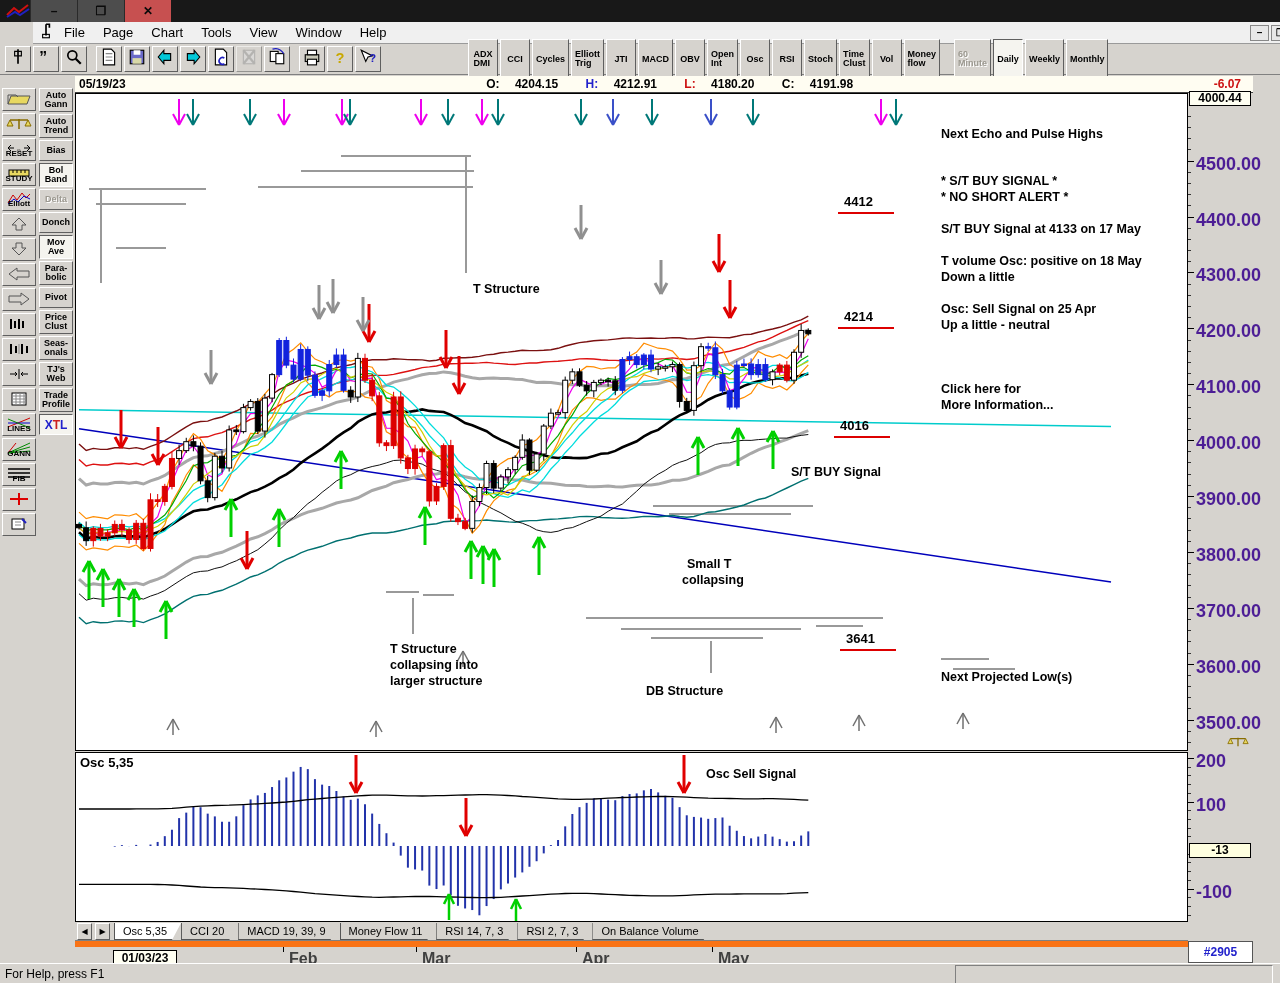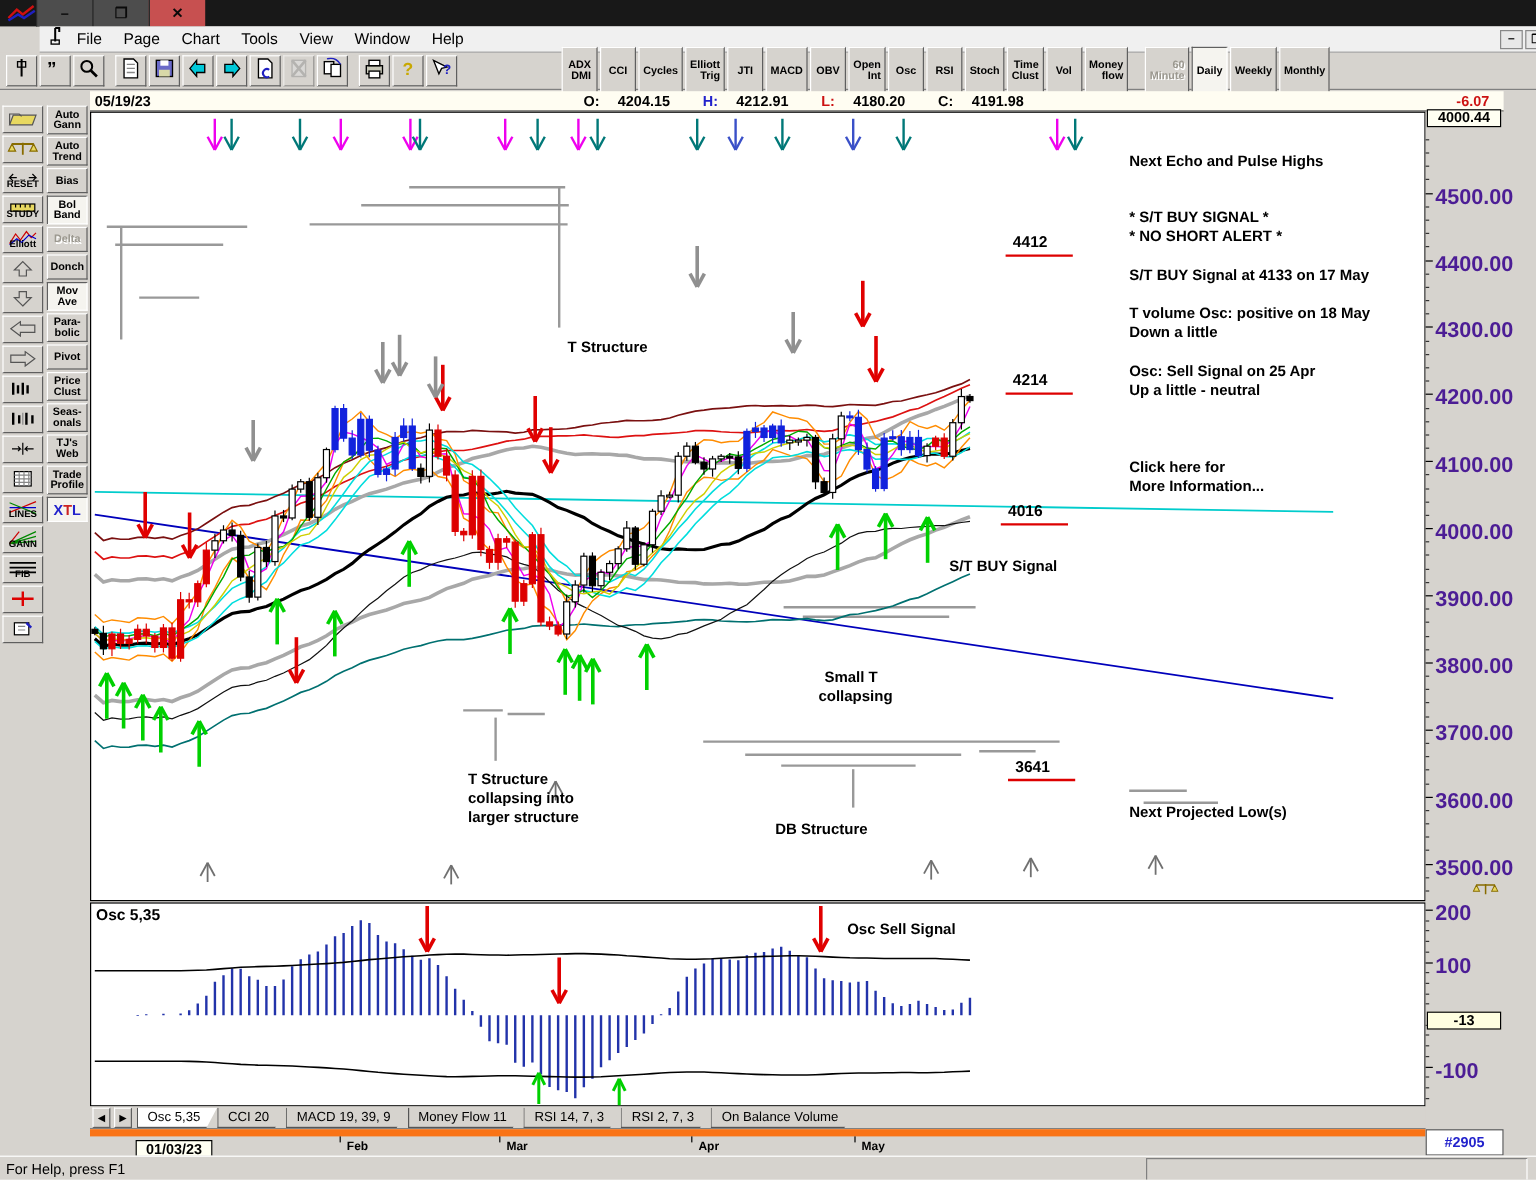--- a/index.html
+++ b/index.html
@@ -30,21 +30,21 @@
   
   .toolbar { position:absolute; left:0; top:44px; width:1280px; height:31px;
     background:#d6d3ce; border-bottom:1px solid #808080; display:flex; align-items:center; }
   .tgroup { display:flex; margin-right:7px; }
   .tool-btn { width:26px; height:26px; margin:0 1px; background:#d6d3ce;
     border:1px solid; border-color:#ffffff #5f5f5f #5f5f5f #ffffff;
     display:flex; align-items:center; justify-content:center; padding:1px; }
   .tool-btn svg { width:18px; height:18px; }
   .study-btn { min-width:30px; height:40px; margin:16px 1px; padding:1px 3px; background:#d6d3ce;
     border:1px solid; border-color:#ffffff #5f5f5f #5f5f5f #ffffff;
-    font-size:9px; line-height:9px; font-weight:bold; white-space:pre-line; text-align:right;
+    font-size:9px; line-height:9px; font-weight:bold; white-space:pre-line; text-align:left;
     display:flex; align-items:center; justify-content:center; color:#000; }
   .study-btn.active { background:#f5f4ef; border-color:#5f5f5f #ffffff #ffffff #5f5f5f; }
   .study-btn.disabled { color:#9b988f; text-shadow:1px 1px 0 #fff; }
   
   .quotebar { position:absolute; left:75px; top:76px; width:1178px; height:17px;
     background:#fffdf2; border-bottom:1px solid #404040; display:flex; align-items:center;
     font-size:12px; font-weight:bold; color:#000; }
   .qb-date { margin-left:4px; }
   .qb-center { flex:1; text-align:center; }
   .qb-center span { margin:0 6px; }
@@ -92,21 +92,21 @@
     justify-content:center; margin:1px 1px 0 2px; color:#000; }
   .tab { height:17px; margin-top:1px; padding:2px 14px 0 8px; font-size:11px; color:#000;
     background:#d6d3ce; border-left:1px solid #555; border-bottom:1px solid #555;
     clip-path:polygon(0 0, 100% 0, calc(100% - 9px) 100%, 0 100%); }
   .tab.active { background:#ffffff; font-weight:normal; }
   
   .daterow { position:absolute; left:75px; top:941px; width:1113px; height:22px;
     background:#d6d3ce; border-top:6px solid #f97316;text-decoration:underline; }
   .date-box { position:absolute; left:38px; top:3px; width:64px; height:17px; background:#fffff2;
     border:1px solid #000; font-size:12px; font-weight:bold; text-align:center; line-height:15px; }
-  .month-label { position:absolute; top:3px; font-size:10px; font-weight:bold; color:#000000; }
+  .month-label { position:absolute; top:3px; font-size:16px; font-weight:bold; color:#404040; }
   .month-tick { position:absolute; top:0; width:1px; height:5px; background:#000; }
   .barcount-box { position:absolute; left:1188px; top:941px; width:65px; height:22px;
     background:#ffffff; border:1px solid #555; color:#2222cc; font-size:12px; font-weight:bold;
     text-align:center; line-height:20px; }
   
   .statusbar { position:absolute; left:0; top:963px; width:1280px; height:20px;
     background:#d6d3ce; border-top:1px solid #fff; font-size:12px; color:#000; }
   .status-left { position:absolute; left:5px; top:3px; }
   .status-page { position:absolute; left:955px; top:1px; width:318px; height:17px;
     border:1px solid; border-color:#808080 #fff #fff #808080; padding:19px 4px; }

